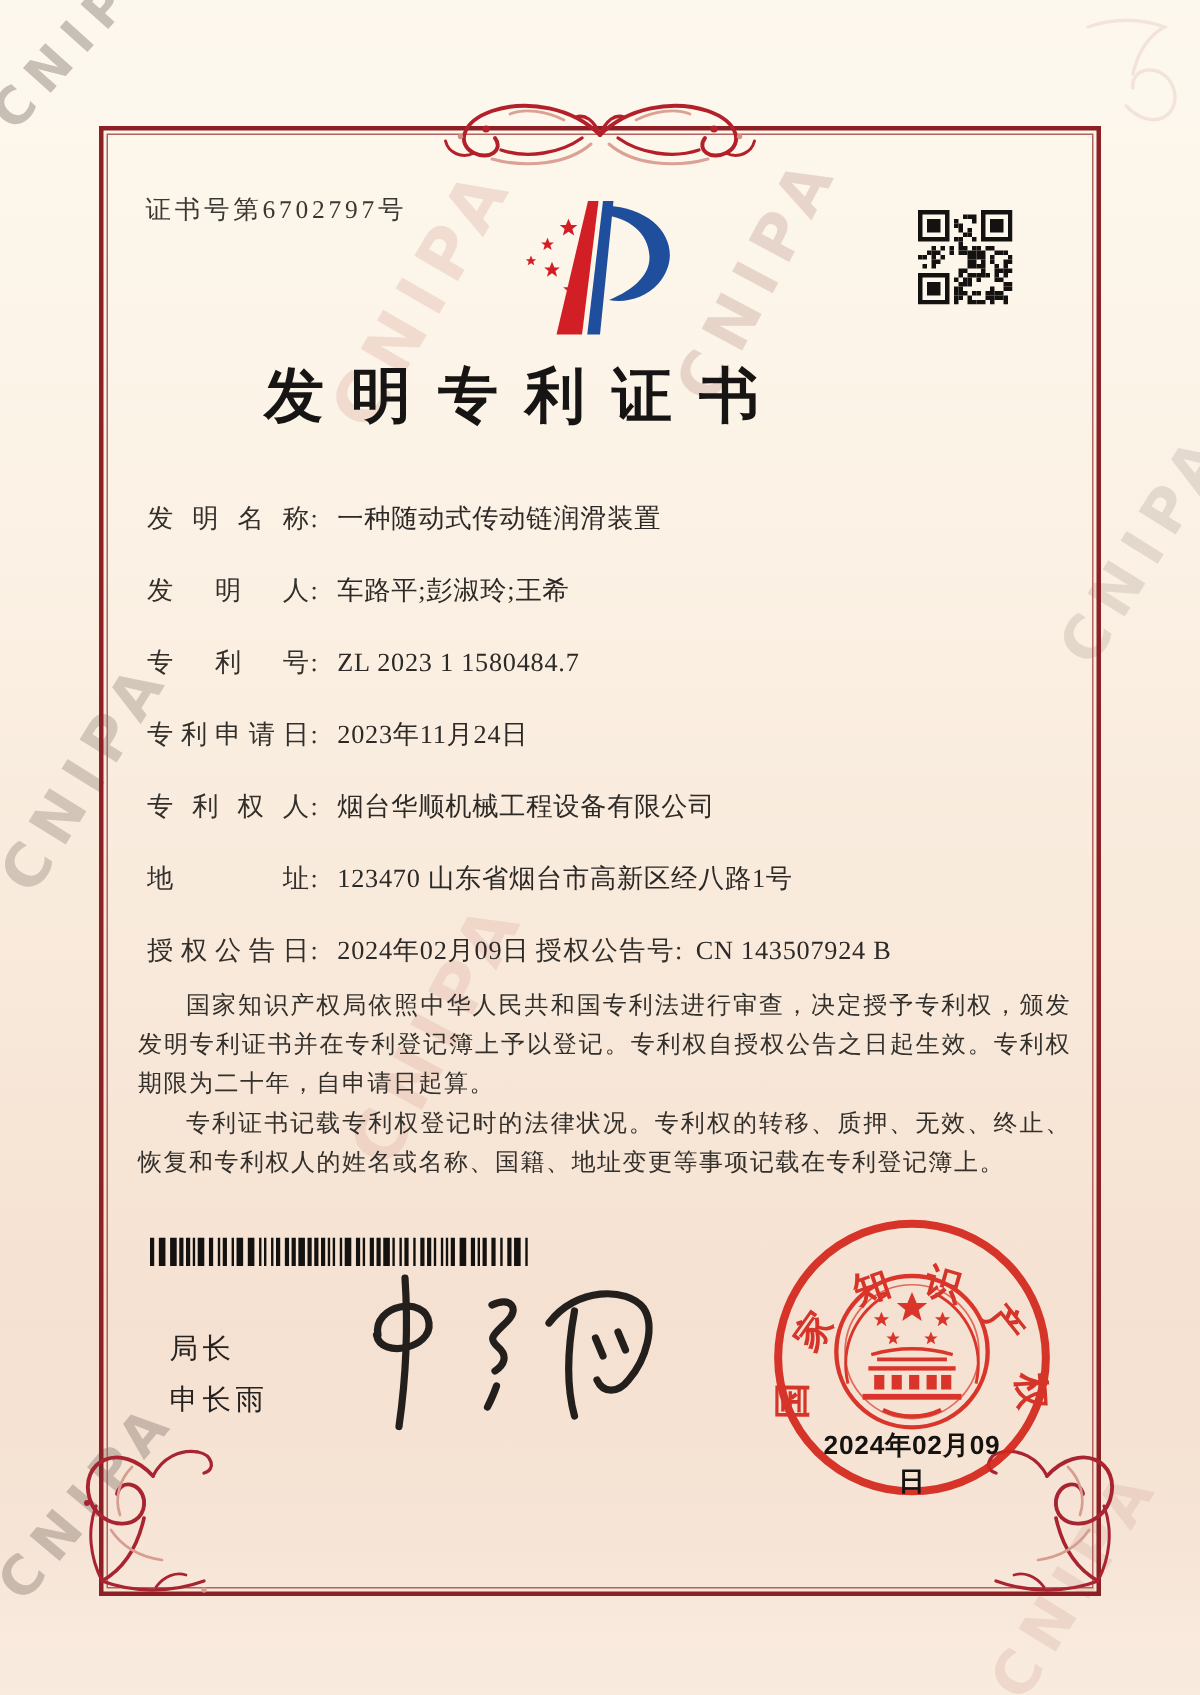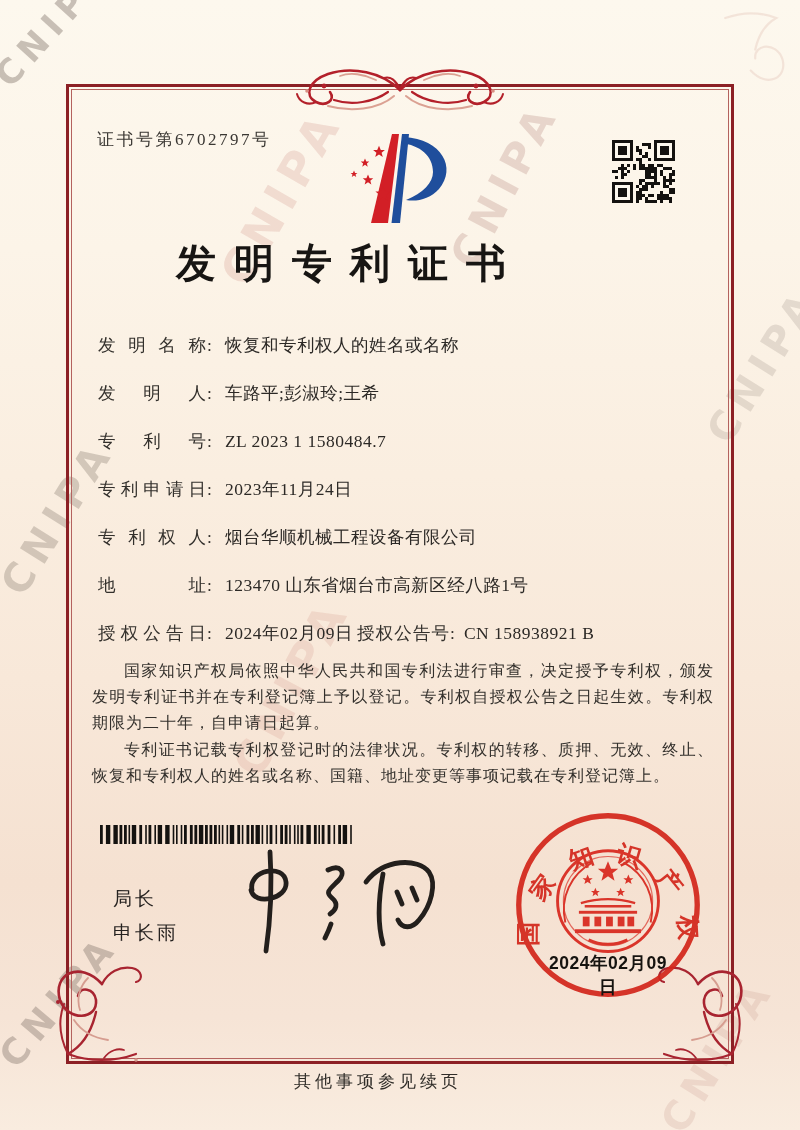--- a/index.html
+++ b/index.html
@@ -277,21 +277,21 @@
     </svg>
 
   <div class="title">发明专利证书</div>
 
   <div class="field" style="top:332px">
     <span class="flabel justify">
         <span>发</span>
         <span>明</span>
         <span>名</span>
         <span>称</span>
-      </span><span class="colon">:</span><span class="fvalue">恢复和专利权人的姓名或名称</span>
+      </span><span class="colon">:</span><span class="fvalue">一种随动式传动链润滑装置</span>
   </div>
   <div class="field" style="top:380px">
     <span class="flabel justify">
         <span>发</span>
         <span>明</span>
         <span>人</span>
       </span><span class="colon">:</span><span class="fvalue">车路平;彭淑玲;王希</span>
   </div>
   <div class="field" style="top:428px">
     <span class="flabel justify">
@@ -332,21 +332,21 @@
         <span>日</span>
       </span><span class="colon">:</span><span class="fvalue">2024年02月09日</span>
   </div>
   <div class="field grant" style="top:620px">
     <span class="flabel justify">
         <span>授</span>
         <span>权</span>
         <span>公</span>
         <span>告</span>
         <span>号</span>
-      </span><span class="colon">:</span><span class="fvalue">CN 158938921 B</span>
+      </span><span class="colon">:</span><span class="fvalue">CN 143507924 B</span>
   </div>
 
   <div class="paras">
     <p>国家知识产权局依照中华人民共和国专利法进行审查，决定授予专利权，颁发发明专利证书并在专利登记簿上予以登记。专利权自授权公告之日起生效。专利权期限为二十年，自申请日起算。</p>
     <p>专利证书记载专利权登记时的法律状况。专利权的转移、质押、无效、终止、恢复和专利权人的姓名或名称、国籍、地址变更等事项记载在专利登记簿上。</p>
   </div>
 
   <svg class="barcode" width="256" height="19" viewBox="0 0 256 19" fill="#141210">
       <rect x="0.0" y="0" width="2.8" height="19"></rect>
       <rect x="5.9" y="0" width="4.4" height="19"></rect>
@@ -444,15 +444,14 @@
         </g>
         <rect x="-34" y="23" width="68" height="4" stroke="none"></rect>
         <path d="M-20,34 C-8,40 8,40 20,34" fill="none" stroke-width="3"></path>
         <path d="M-44,16 C-50,-10 -38,-34 -16,-46" fill="none" stroke-width="2"></path>
         <path d="M44,16 C50,-10 38,-34 16,-46" fill="none" stroke-width="2"></path>
       </g>
     </g>
   </svg>
   <div class="seal-date">2024年02月09日</div>
 
-  <div class="cont-note">其他事项参见续页</div>
 
 </div>
 
 </body></html>

